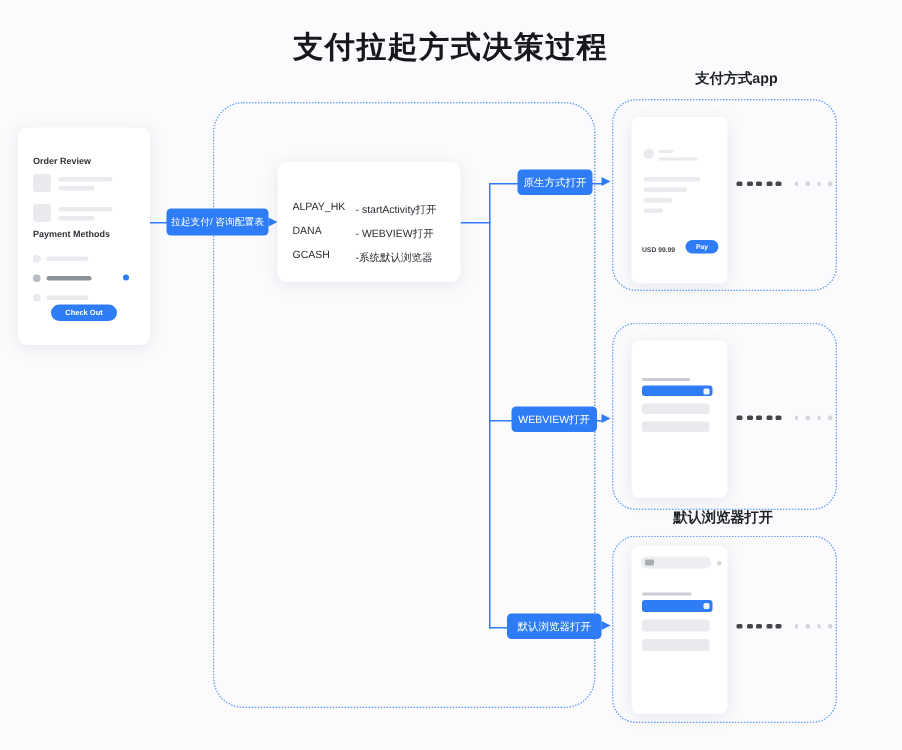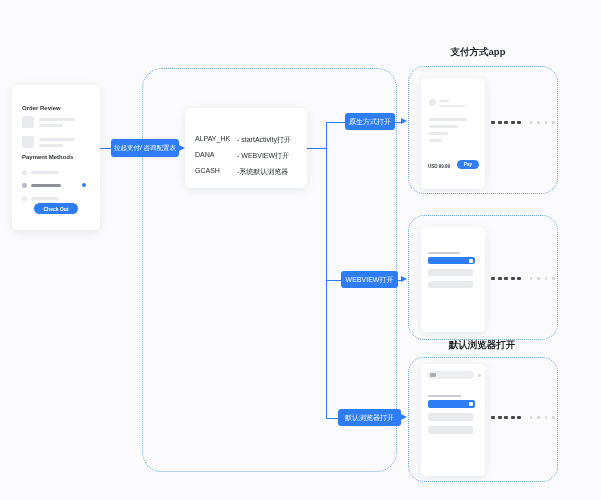--- a/index.html
+++ b/index.html
@@ -34,20 +34,21 @@
   .tphone{border-radius:5px;}
   .blue-bar{position:absolute;background:#2e7cf6;border-radius:2px;}
   .bar-icon{position:absolute;right:2px;top:1.5px;width:4px;height:4px;
             background:rgba(255,255,255,.92);border-radius:1px;}
 </style>
 </head>
 <body>
 
 <div class="canvas">
 
+  <div class="title">支付拉起方式决策过程</div>
 
   <div class="card" style="left:12px;top:85px;width:88px;height:145px;">
     <div class="mini-label" style="left:10px;top:20px;">Order Review</div>
 
     <div class="sq" style="left:10px;top:31px;width:12px;height:12px;"></div>
     <div class="ph-line" style="left:27px;top:33px;width:36px;height:3px;"></div>
     <div class="ph-line" style="left:27px;top:39px;width:24px;height:3px;"></div>
 
     <div class="sq" style="left:10px;top:51px;width:12px;height:12px;"></div>
     <div class="ph-line" style="left:27px;top:53px;width:36px;height:3px;"></div>
@@ -97,21 +98,21 @@
   <div class="arrow-r" style="left:401px;top:118px;"></div>
 
   <div class="hline" style="left:326px;top:279.5px;width:76px;"></div>
   <div class="pill" style="left:341px;top:271px;width:57px;height:17px;">WEBVIEW打开</div>
   <div class="arrow-r" style="left:401px;top:276px;"></div>
 
   <div class="hline" style="left:326px;top:417.5px;width:76px;"></div>
   <div class="pill" style="left:338px;top:409px;width:63px;height:17px;">默认浏览器打开</div>
   <div class="arrow-r" style="left:401px;top:414px;"></div>
 
-  <div class="t-header" style="left:404px;top:46px;">支付方式app</div>
+  <div class="t-header" style="left:417px;top:46px;">支付方式app</div>
   <div class="dashed" style="left:408px;top:66px;width:148px;height:126px;">
     <div class="card tphone" style="left:12px;top:11px;width:64px;height:111px;">
       <div class="sq" style="left:8px;top:21px;width:7px;height:7px;border-radius:50%;"></div>
       <div class="ph-line" style="left:18px;top:22px;width:10px;height:2px;"></div>
       <div class="ph-line" style="left:18px;top:26.5px;width:26px;height:2px;"></div>
       <div class="ph-line" style="left:8px;top:40px;width:38px;height:2.5px;"></div>
       <div class="ph-line" style="left:8px;top:47px;width:29px;height:2.5px;"></div>
       <div class="ph-line" style="left:8px;top:54px;width:19px;height:2.5px;"></div>
       <div class="ph-line" style="left:8px;top:61px;width:13px;height:2.5px;"></div>
       <div class="mini-label" style="left:7px;top:86px;font-size:4.5px;color:#3f444b;">USD 99.99</div>

